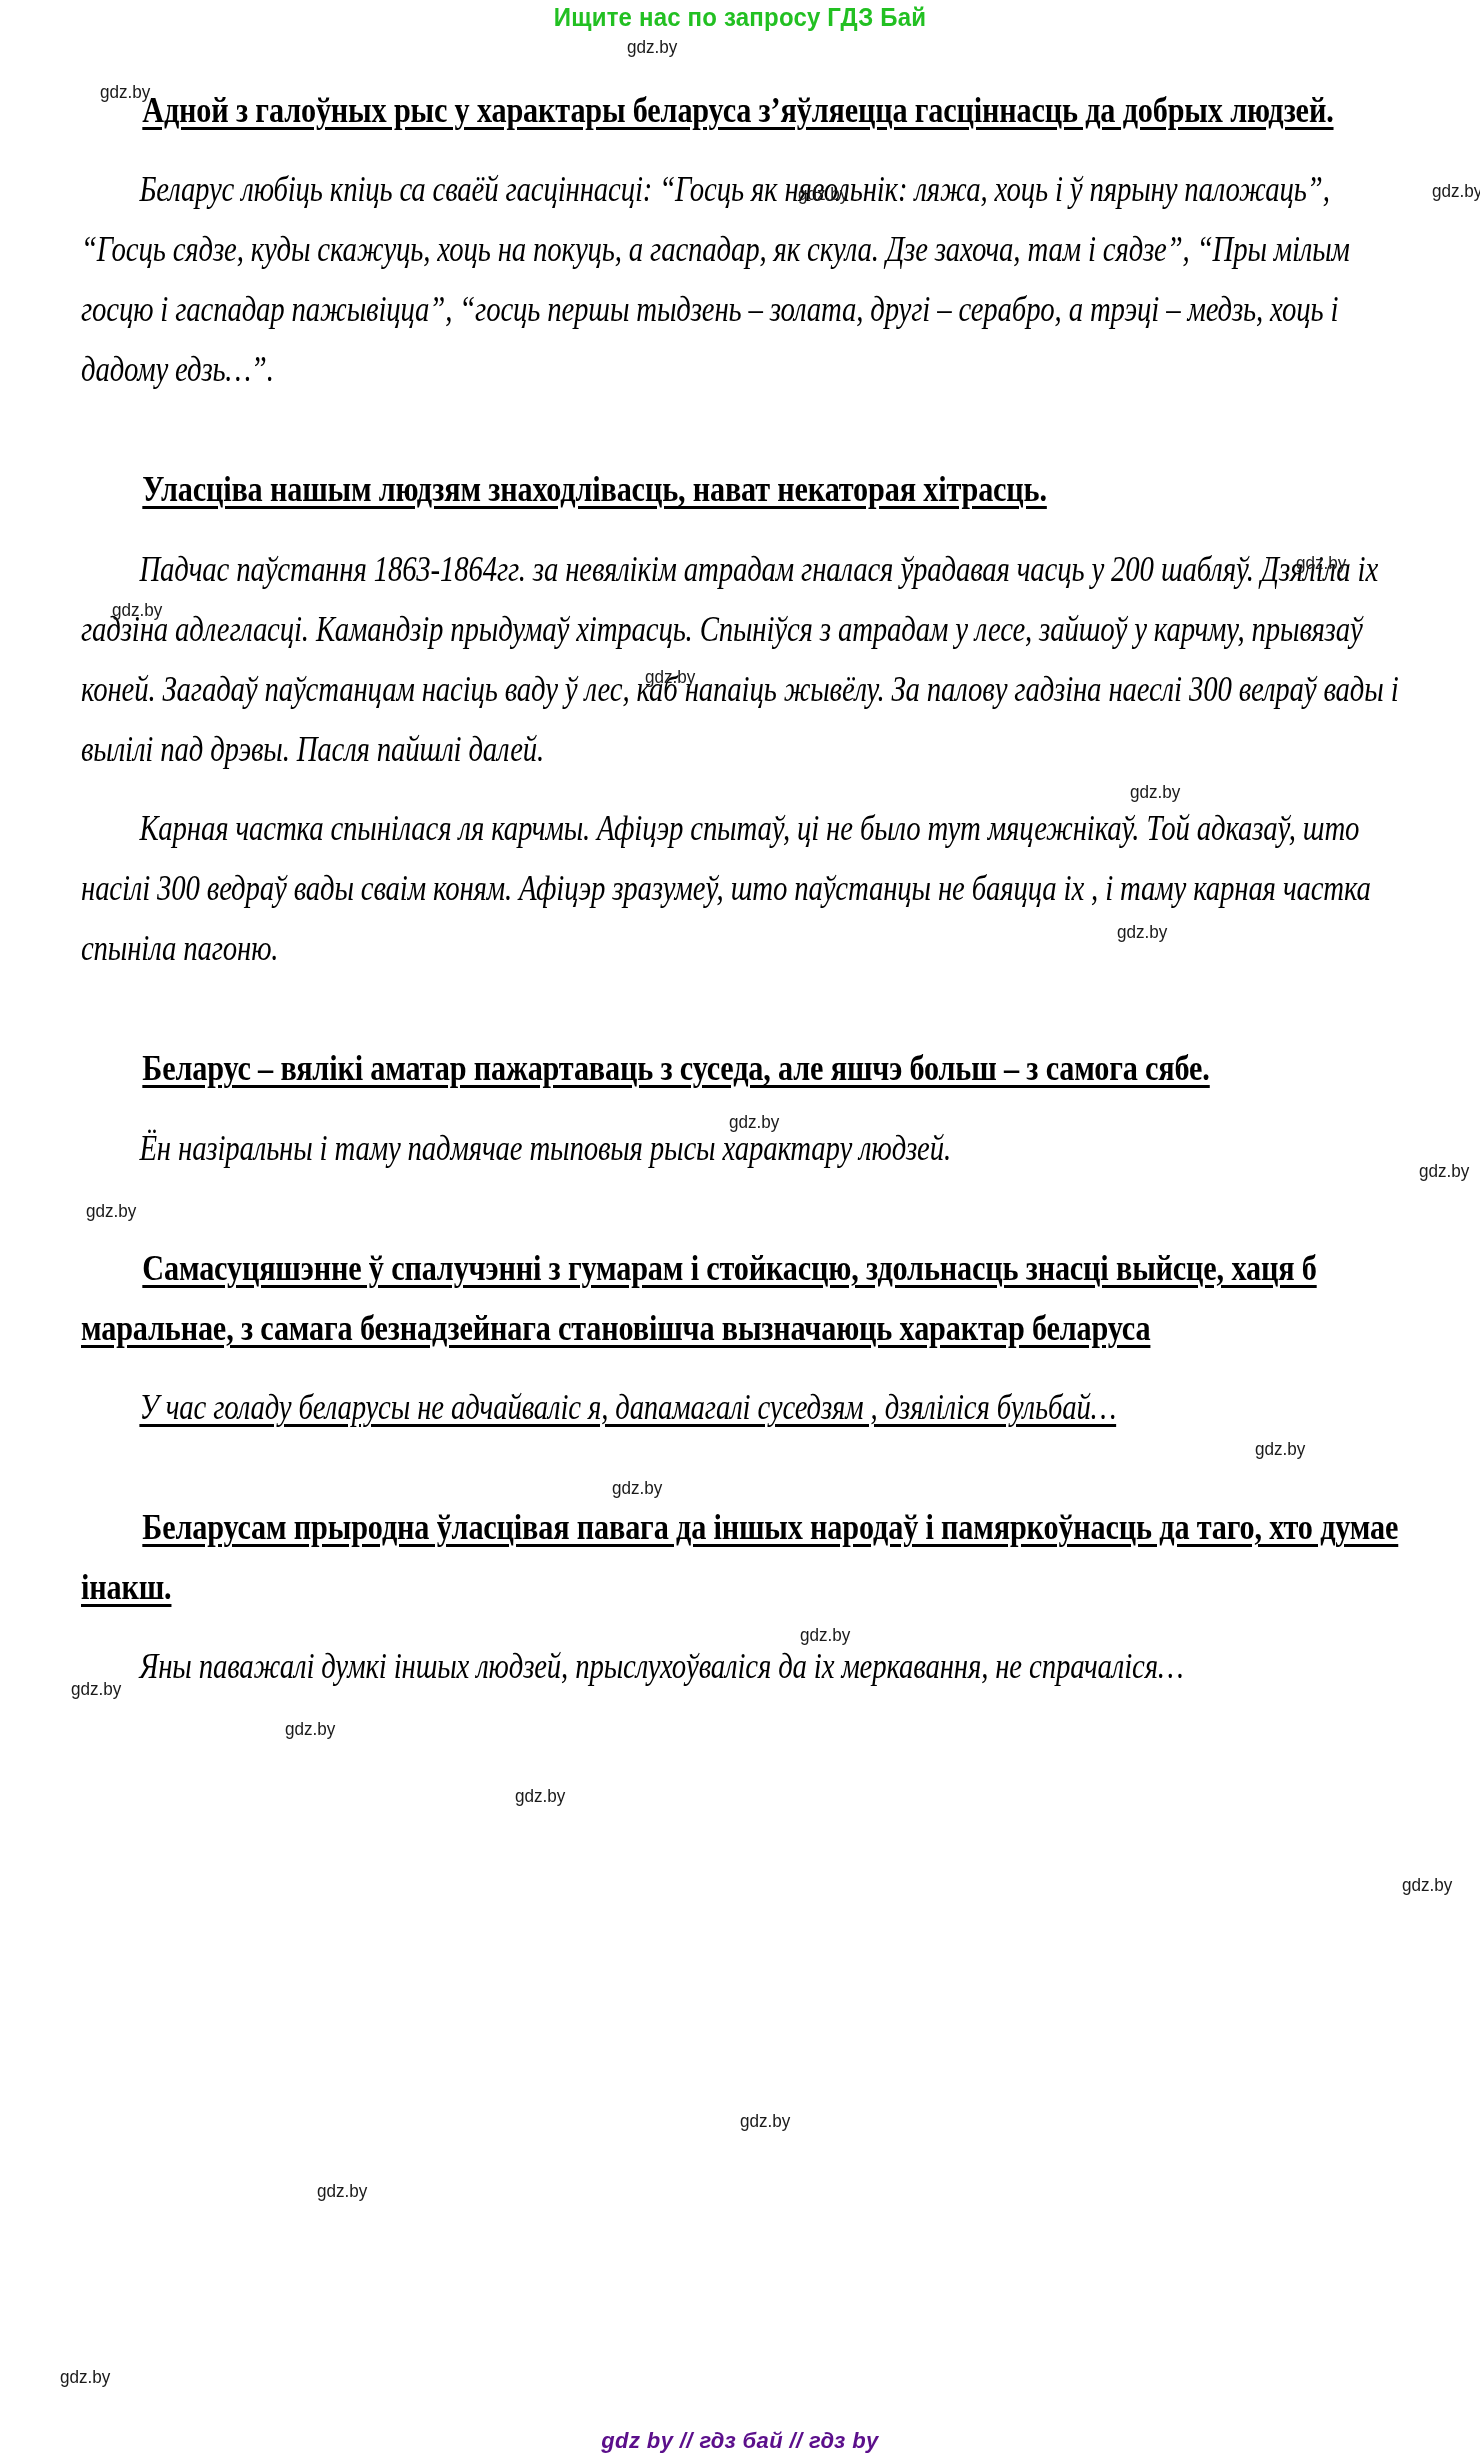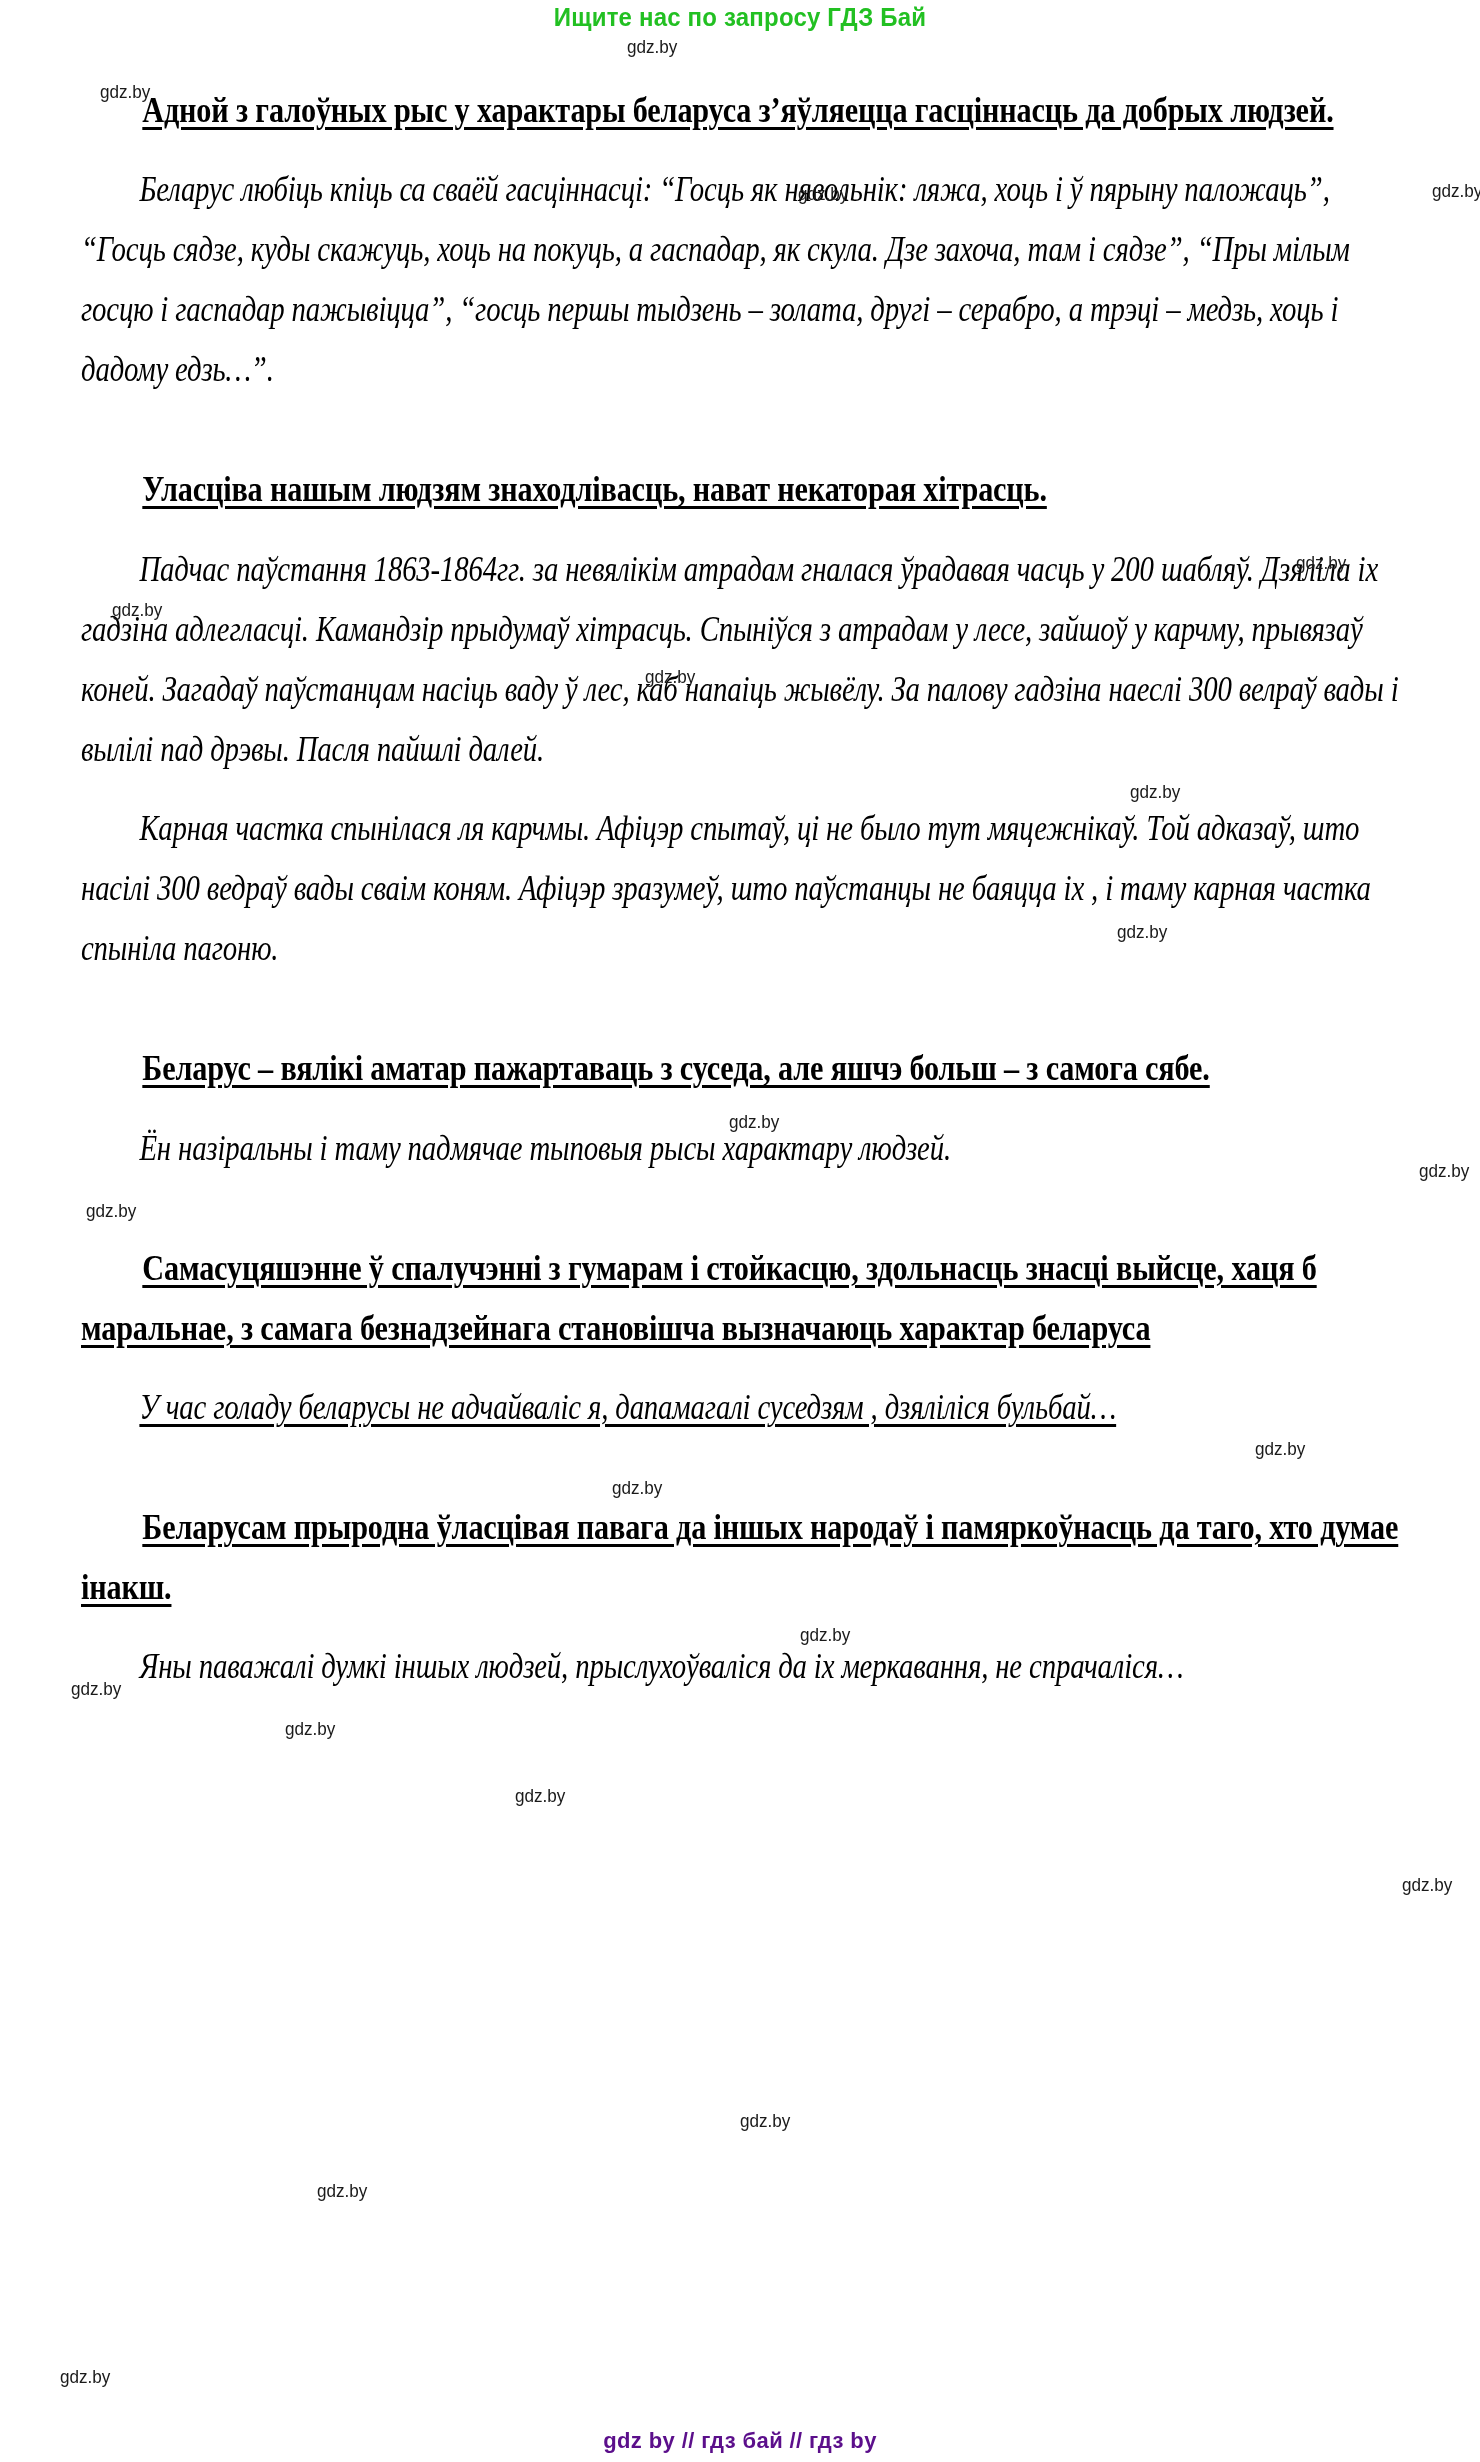--- a/index.html
+++ b/index.html
@@ -103,20 +103,21 @@
     position: absolute;
     left: 0;
     bottom: 8px;
     width: 1480px;
     text-align: center;
     font-family: "Liberation Sans", sans-serif;
     font-weight: bold;
     font-size: 22px;
     color: #5b0f8b;
     letter-spacing: 0.4px;
+    font-style: italic;
   }
 </style>
 </head>
 <body>
 
 <div class="page">
 
   <div class="header-banner" style="color: rgb(34, 192, 34);">Ищите нас по запросу ГДЗ Бай</div>
 
   <div class="content">

